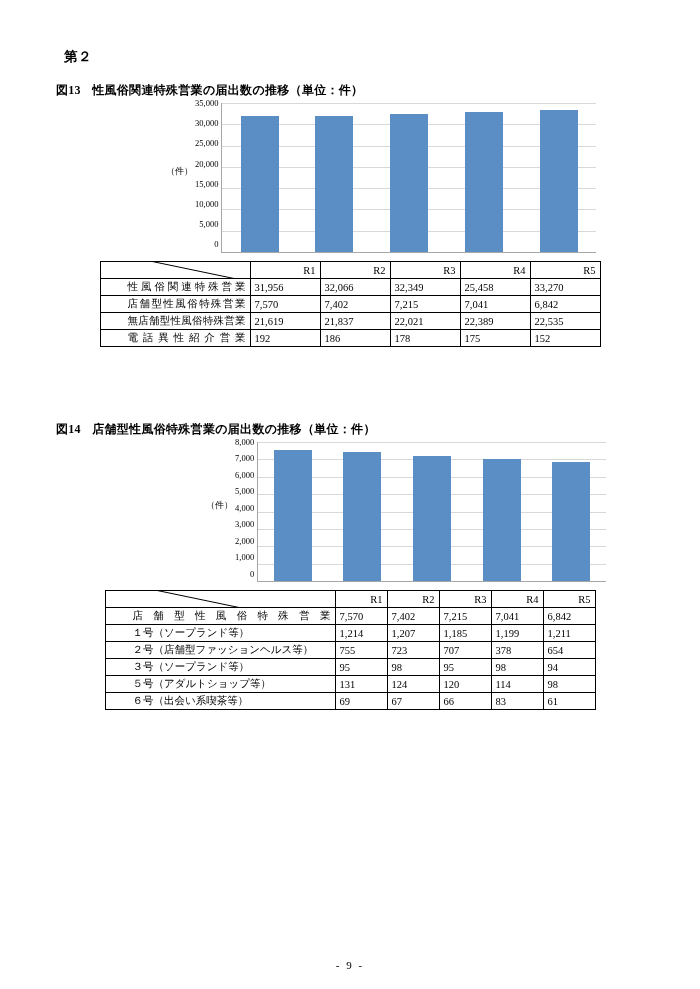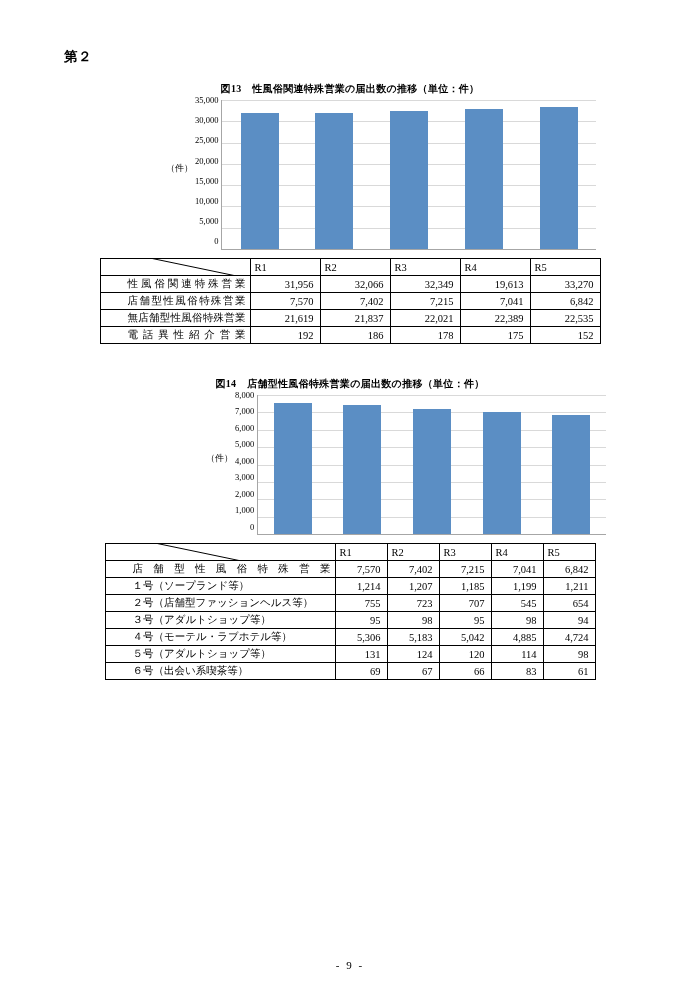--- a/index.html
+++ b/index.html
@@ -38,22 +38,22 @@
     font-size: 13.2px;
     line-height: 1.62;
     margin: 0 0 2px 0;
     text-align: justify;
     letter-spacing: 0.2px;
   }
   .indent { text-indent: 13px; }
 
   
   .fig-title {
-    text-align: center;
-    font-size: 10px;
+    text-align: left;
+    font-size: 12px;
     font-weight: bold;
     margin: 16px 0 4px 0;
     letter-spacing: 0.3px;
   }
   .fig-title .fignum { margin-right: 8px; }
 
   
   .chart-wrap {
     position: relative;
     margin: 0 auto;
@@ -120,26 +120,26 @@
     font-weight: normal;
   }
   table.data .rowhead {
     text-align: justify;
     text-align-last: justify;
     white-space: nowrap;
     padding-left: 27px;
   }
   table.data .rowhead.plain { text-align-last: auto; }
   table.data .numcell {
-    text-align: right;
+    text-align: left;
     padding-right: 6px;
     white-space: nowrap;
   }
   table.data .colhead {
-    text-align: left;
+    text-align: right;
   }
   .corner {
     position: relative;
     overflow: hidden;
   }
   .corner .slash {
     position: absolute;
     top: -12px;
     left: -4px;
     width: 250px;
@@ -222,21 +222,21 @@
       <td class="colhead">R2</td>
       <td class="colhead">R3</td>
       <td class="colhead">R4</td>
       <td class="colhead">R5</td>
     </tr>
     <tr>
       <td class="rowhead">性風俗関連特殊営業</td>
       <td class="numcell">31,956</td>
       <td class="numcell">32,066</td>
       <td class="numcell">32,349</td>
-      <td class="numcell">19,613</td>
+      <td class="numcell">25,458</td>
       <td class="numcell">33,270</td>
     </tr>
     <tr>
       <td class="rowhead">店舗型性風俗特殊営業</td>
       <td class="numcell">7,570</td>
       <td class="numcell">7,402</td>
       <td class="numcell">7,215</td>
       <td class="numcell">7,041</td>
       <td class="numcell">6,842</td>
     </tr>
@@ -252,21 +252,21 @@
       <td class="rowhead">電話異性紹介営業</td>
       <td class="numcell">192</td>
       <td class="numcell">186</td>
       <td class="numcell">178</td>
       <td class="numcell">175</td>
       <td class="numcell">152</td>
     </tr>
   </tbody>
     </table>
 
-  <div class="fig-title" style="margin-top:33px;">
+  <div class="fig-title" style="margin-top:74px;">
     <span class="fignum">図14</span>
     <span>店舗型性風俗特殊営業の届出数の推移（単位：件）</span>
   </div>
 
   <div class="chart-wrap" style="width:400px; margin-left:150px;">
     <div class="chart-flex">
       <div class="y-caption">（件）</div>
       <div class="y-axis" style="height:140px;justify-content:space-between;">
         <span>8,000</span>
         <span>7,000</span>
@@ -334,38 +334,30 @@
       <td class="numcell">1,207</td>
       <td class="numcell">1,185</td>
       <td class="numcell">1,199</td>
       <td class="numcell">1,211</td>
     </tr>
     <tr>
       <td class="rowhead plain">２号（店舗型ファッションヘルス等）</td>
       <td class="numcell">755</td>
       <td class="numcell">723</td>
       <td class="numcell">707</td>
-      <td class="numcell">545</td>
+      <td class="numcell">378</td>
       <td class="numcell">654</td>
     </tr>
     <tr>
-      <td class="rowhead plain">３号（アダルトショップ等）</td>
+      <td class="rowhead plain">３号（ソープランド等）</td>
       <td class="numcell">95</td>
       <td class="numcell">98</td>
       <td class="numcell">95</td>
       <td class="numcell">98</td>
       <td class="numcell">94</td>
-    </tr>
-    <tr>
-      <td class="rowhead plain">４号（モーテル・ラブホテル等）</td>
-      <td class="numcell">5,306</td>
-      <td class="numcell">5,183</td>
-      <td class="numcell">5,042</td>
-      <td class="numcell">4,885</td>
-      <td class="numcell">4,724</td>
     </tr>
     <tr>
       <td class="rowhead plain">５号（アダルトショップ等）</td>
       <td class="numcell">131</td>
       <td class="numcell">124</td>
       <td class="numcell">120</td>
       <td class="numcell">114</td>
       <td class="numcell">98</td>
     </tr>
     <tr>

